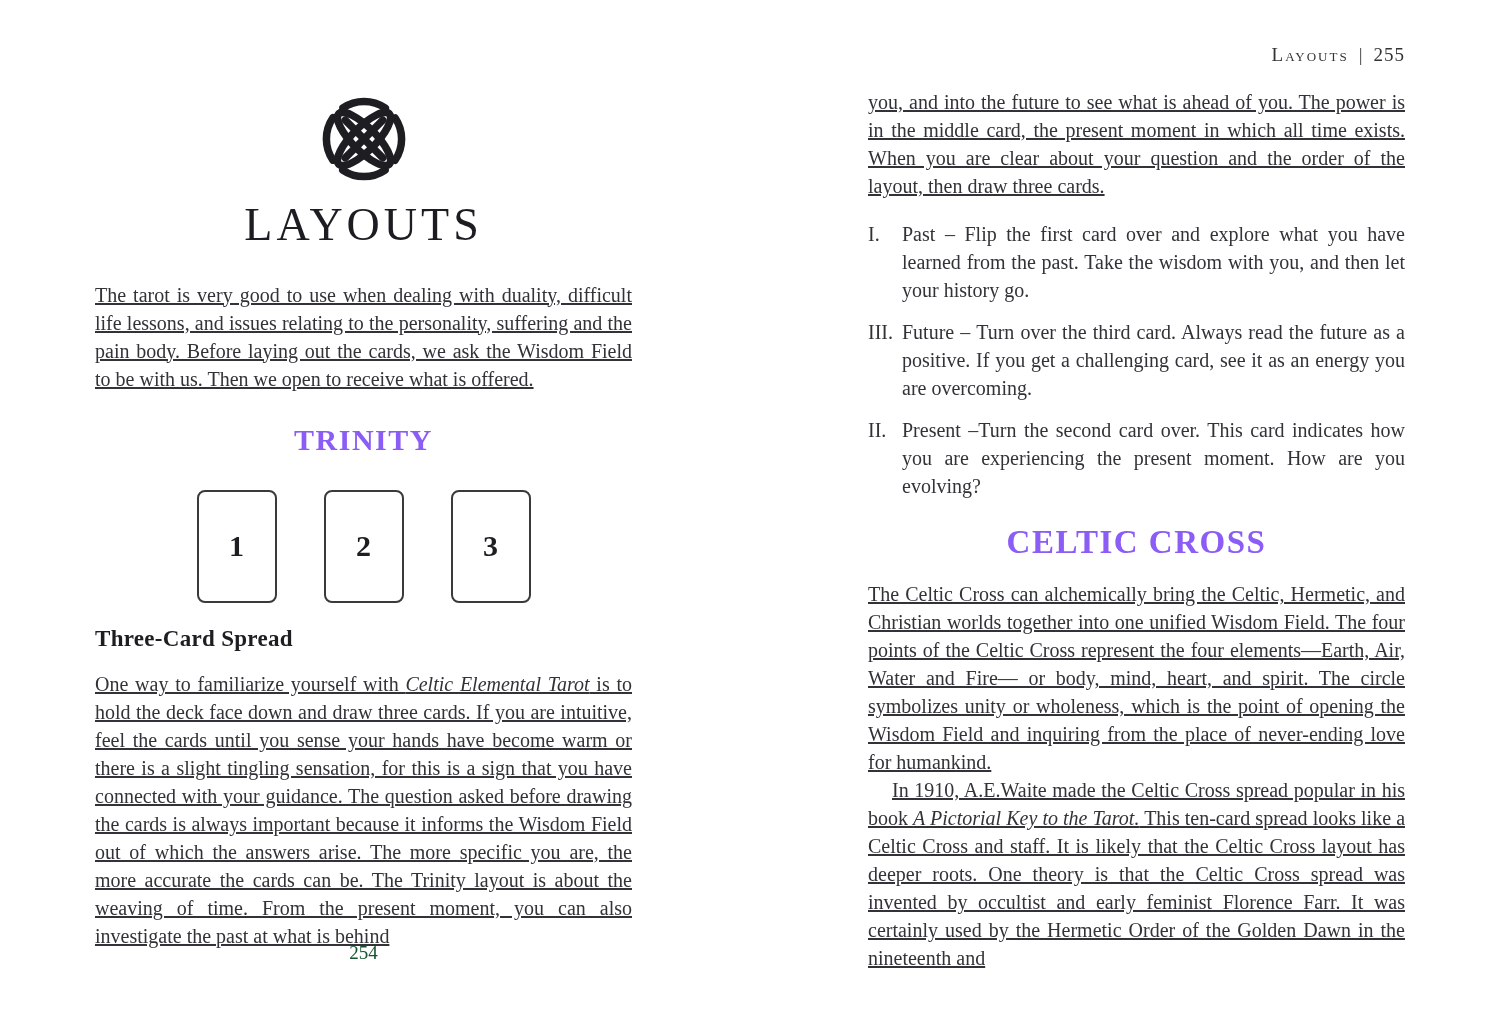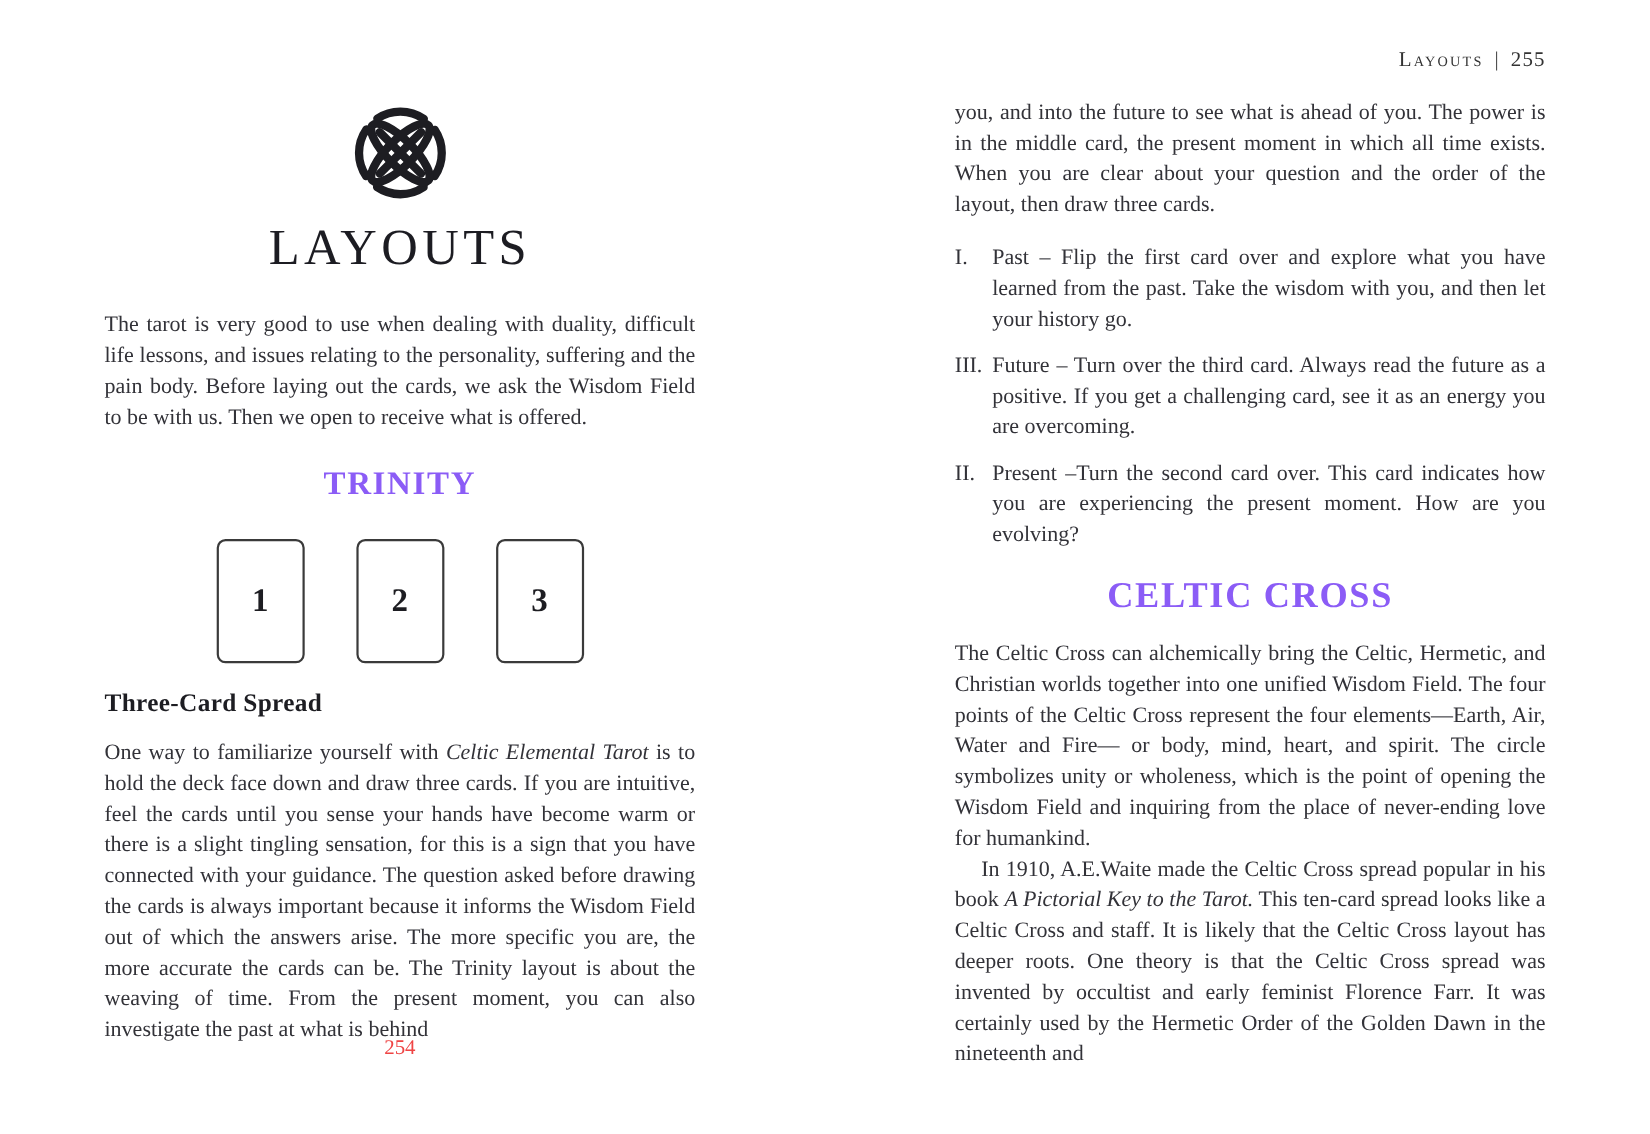--- a/index.html
+++ b/index.html
@@ -89,20 +89,21 @@
     letter-spacing: 0.3px;
   }
 
   
   .body-text {
     margin: 18px 0 0 0;
     font-size: 20px;
     line-height: 28px;
     text-align: justify;
     color: #323238;
+    text-decoration: underline;
   }
   .body-text.first { margin-top: 30px; }
   .body-text .ital { font-style: italic; }
   .no-gap { margin-top: 0; }
   .indented { text-indent: 24px; }
 
   
   .cards-row {
     margin-top: 34px;
     display: flex;
@@ -143,21 +144,21 @@
   }
 
   
   .folio {
     position: absolute;
     top: 942px;
     left: 0;
     width: 100%;
     text-align: center;
     font-size: 19px;
-    color: #ef4444;
+    color: #14532d;
   }
 </style>
 </head>
 <body>
 
 <div class="spread">
 
   <div class="page-col left">
 
     <div class="knot-wrap">

